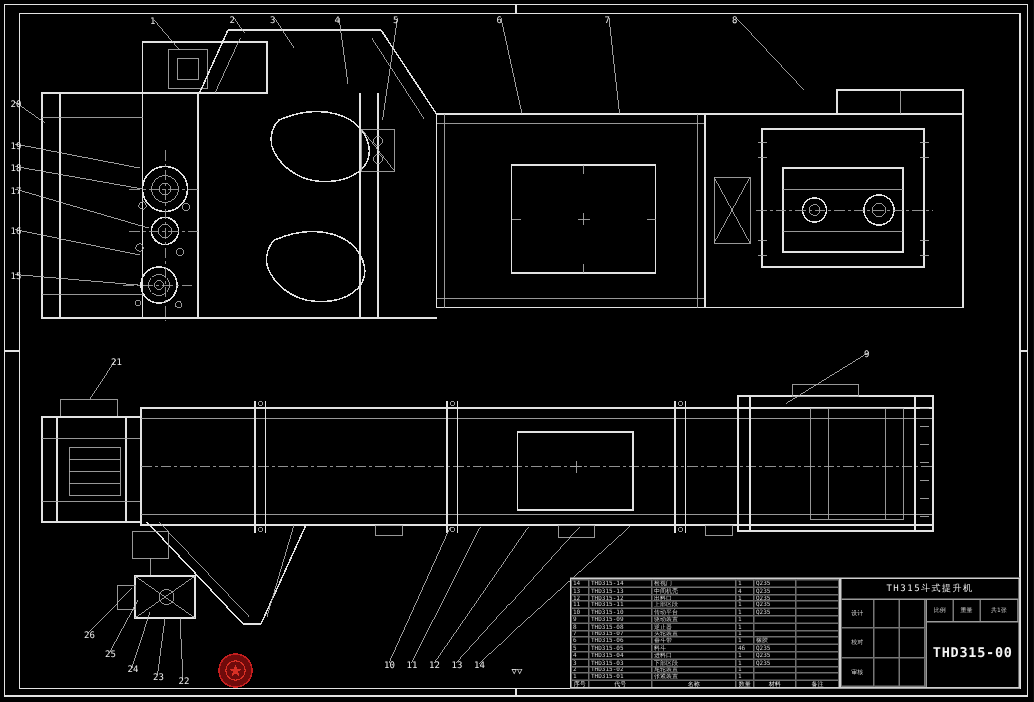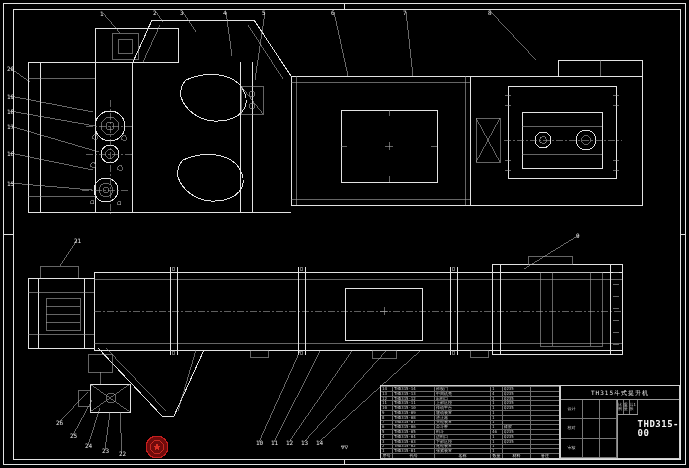--- a/index.html
+++ b/index.html
@@ -24,21 +24,21 @@
   .title-block{position:absolute;left:560px;top:385px;width:120px;height:74px;
     box-sizing:border-box;border:1px solid #cfcfcf;background:#000;
     display:flex;flex-direction:column;color:#dcdcdc;line-height:1;}
   .tb-title{height:13px;border-bottom:1px solid #9b9b9b;font-size:6px;letter-spacing:1px;
     display:flex;align-items:center;justify-content:center;color:#ececec;overflow:hidden;}
   .tb-mid{flex:1;display:flex;min-height:0;}
   .tb-grid{width:56px;border-right:1px solid #9b9b9b;display:grid;
     grid-template-columns:1.3fr 1fr 1fr;grid-auto-rows:1fr;font-size:4px;}
   .tb-cell{border-right:1px solid #777;border-bottom:1px solid #777;display:flex;
     align-items:center;justify-content:center;overflow:hidden;color:#cfcfcf;}
-  .tb-right{flex:1;display:flex;flex-direction:row;min-width:0;}
+  .tb-right{flex:1;display:flex;flex-direction:column;min-width:0;}
   .tb-mini{height:14px;display:grid;grid-template-columns:1fr 1fr 1.4fr;
     border-bottom:1px solid #9b9b9b;font-size:4px;}
   .tb-mini .tb-cell{border-bottom:none;}
   .tb-number{flex:1;display:flex;align-items:center;justify-content:center;
     font-size:9px;font-weight:bold;color:#f4f4f4;letter-spacing:0.5px;}
 </style>
 </head>
 <body>
 
 <div class="sheet">

